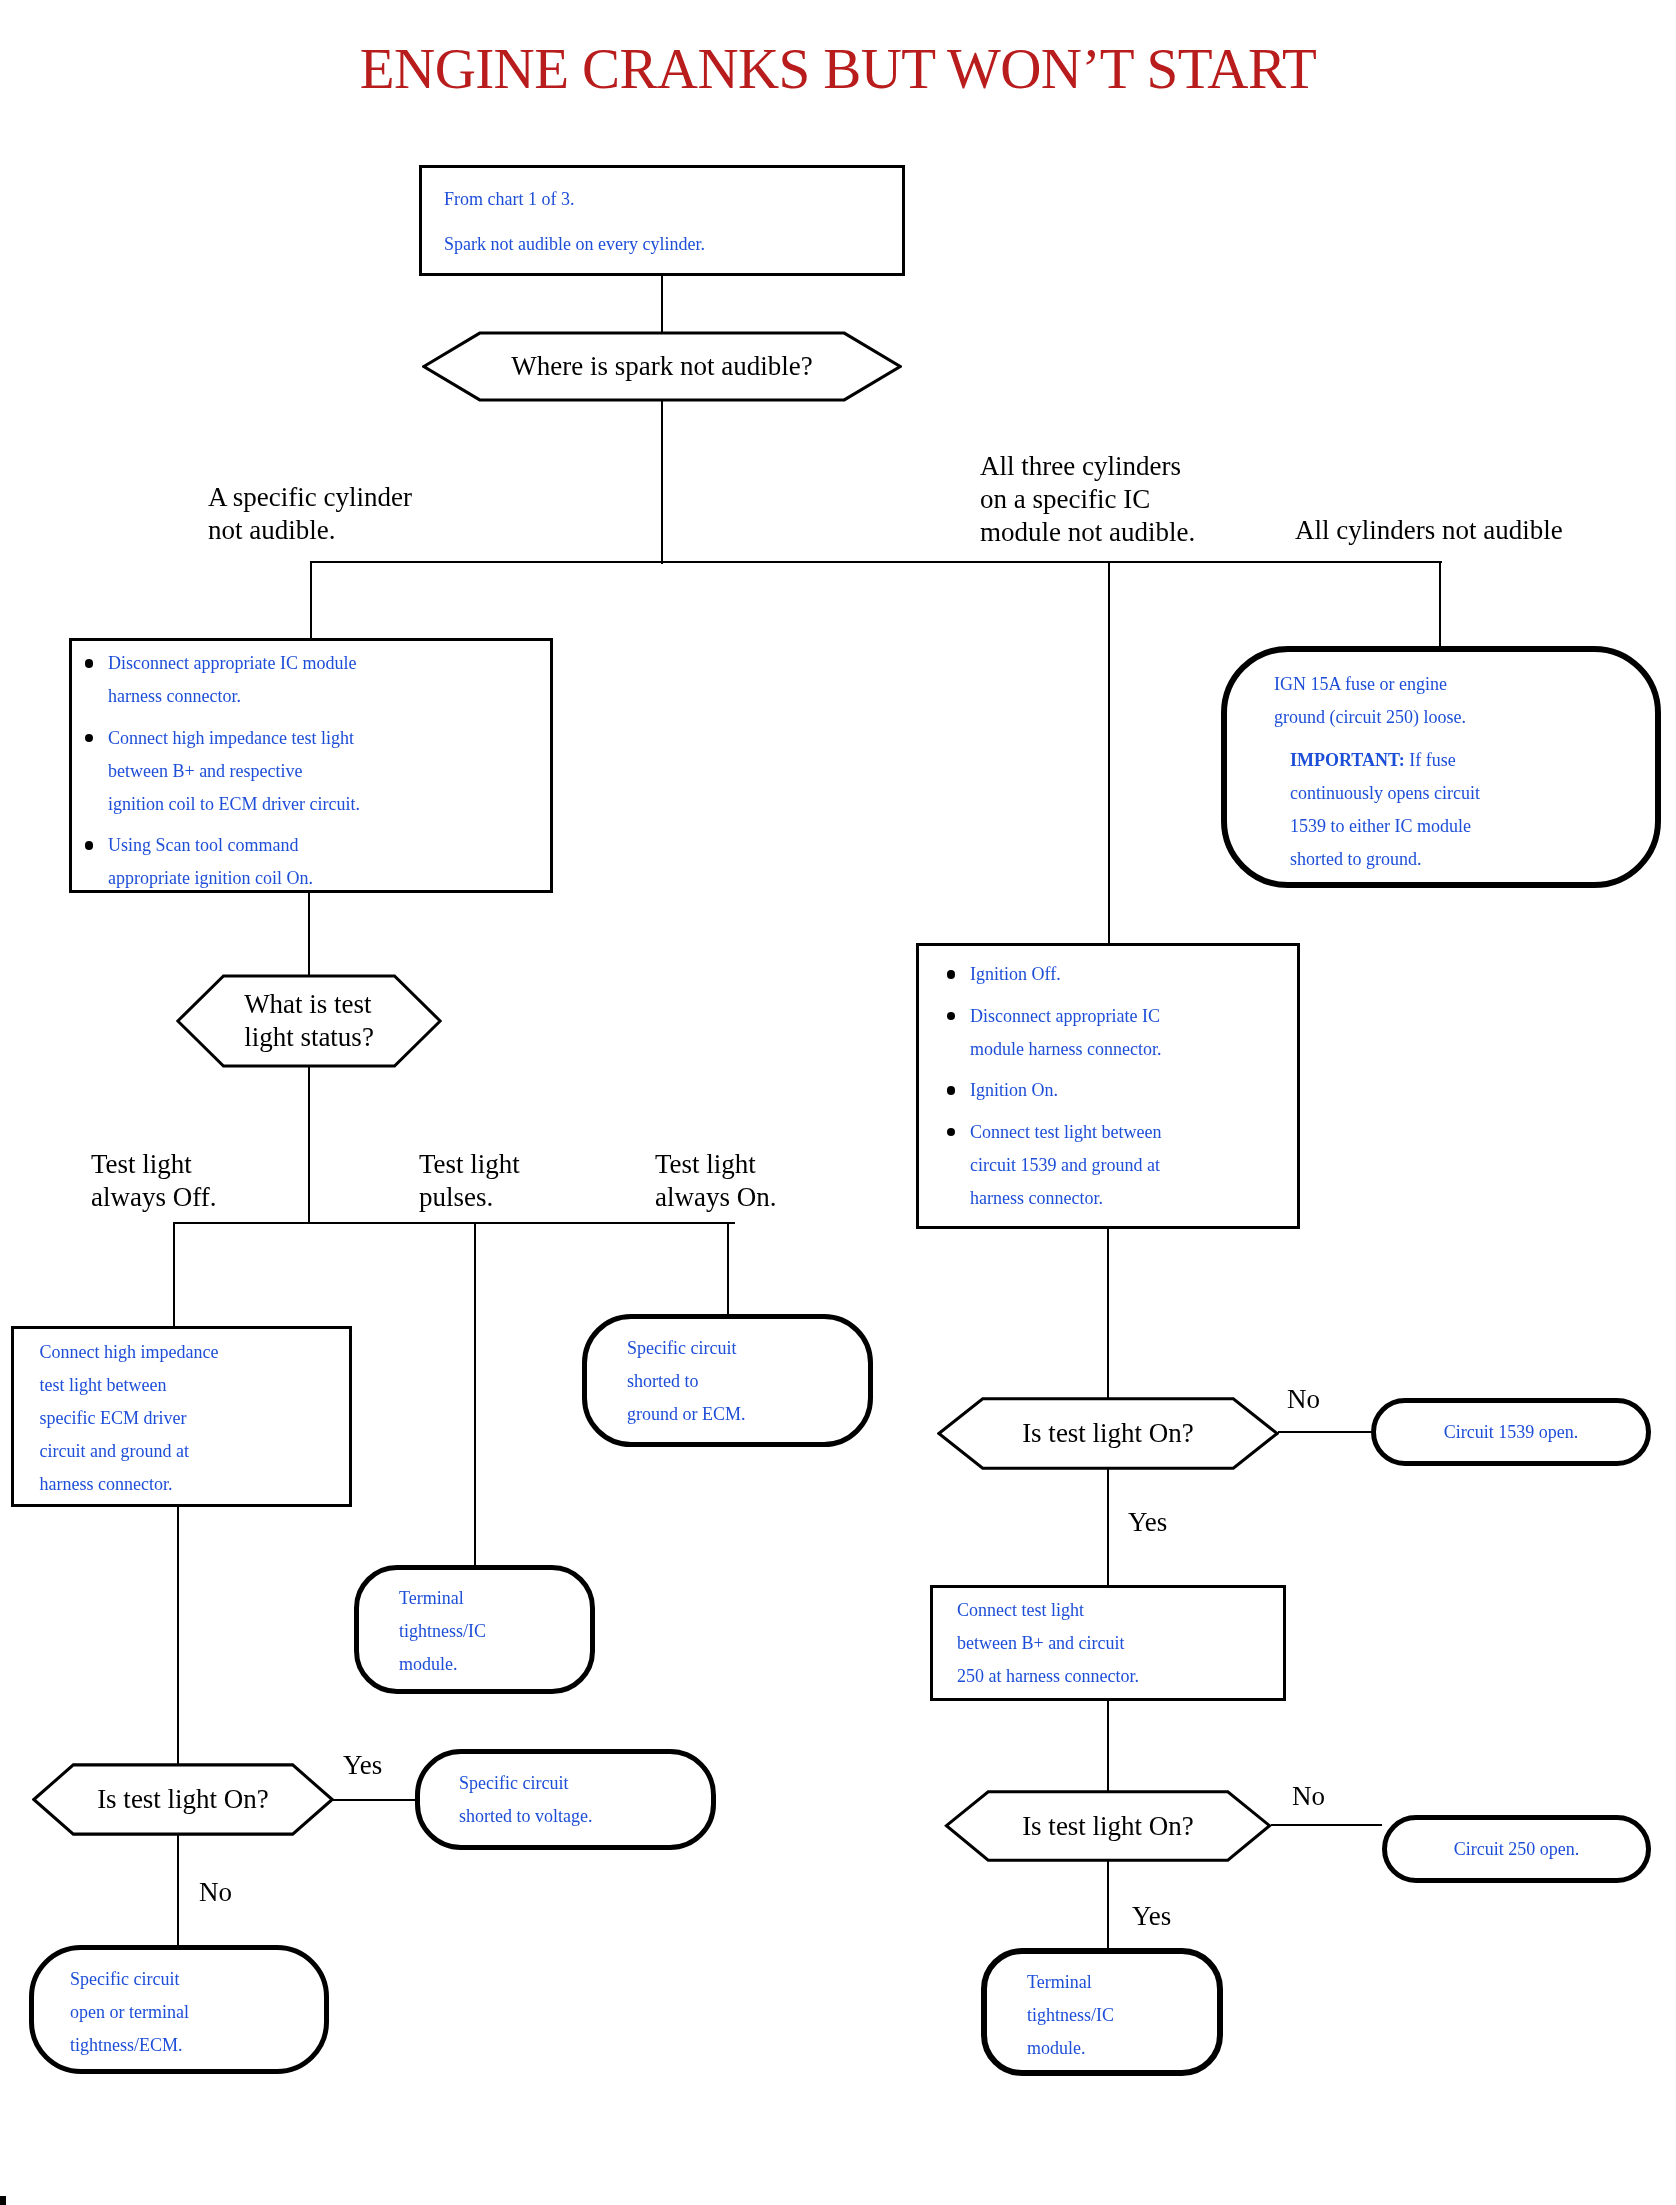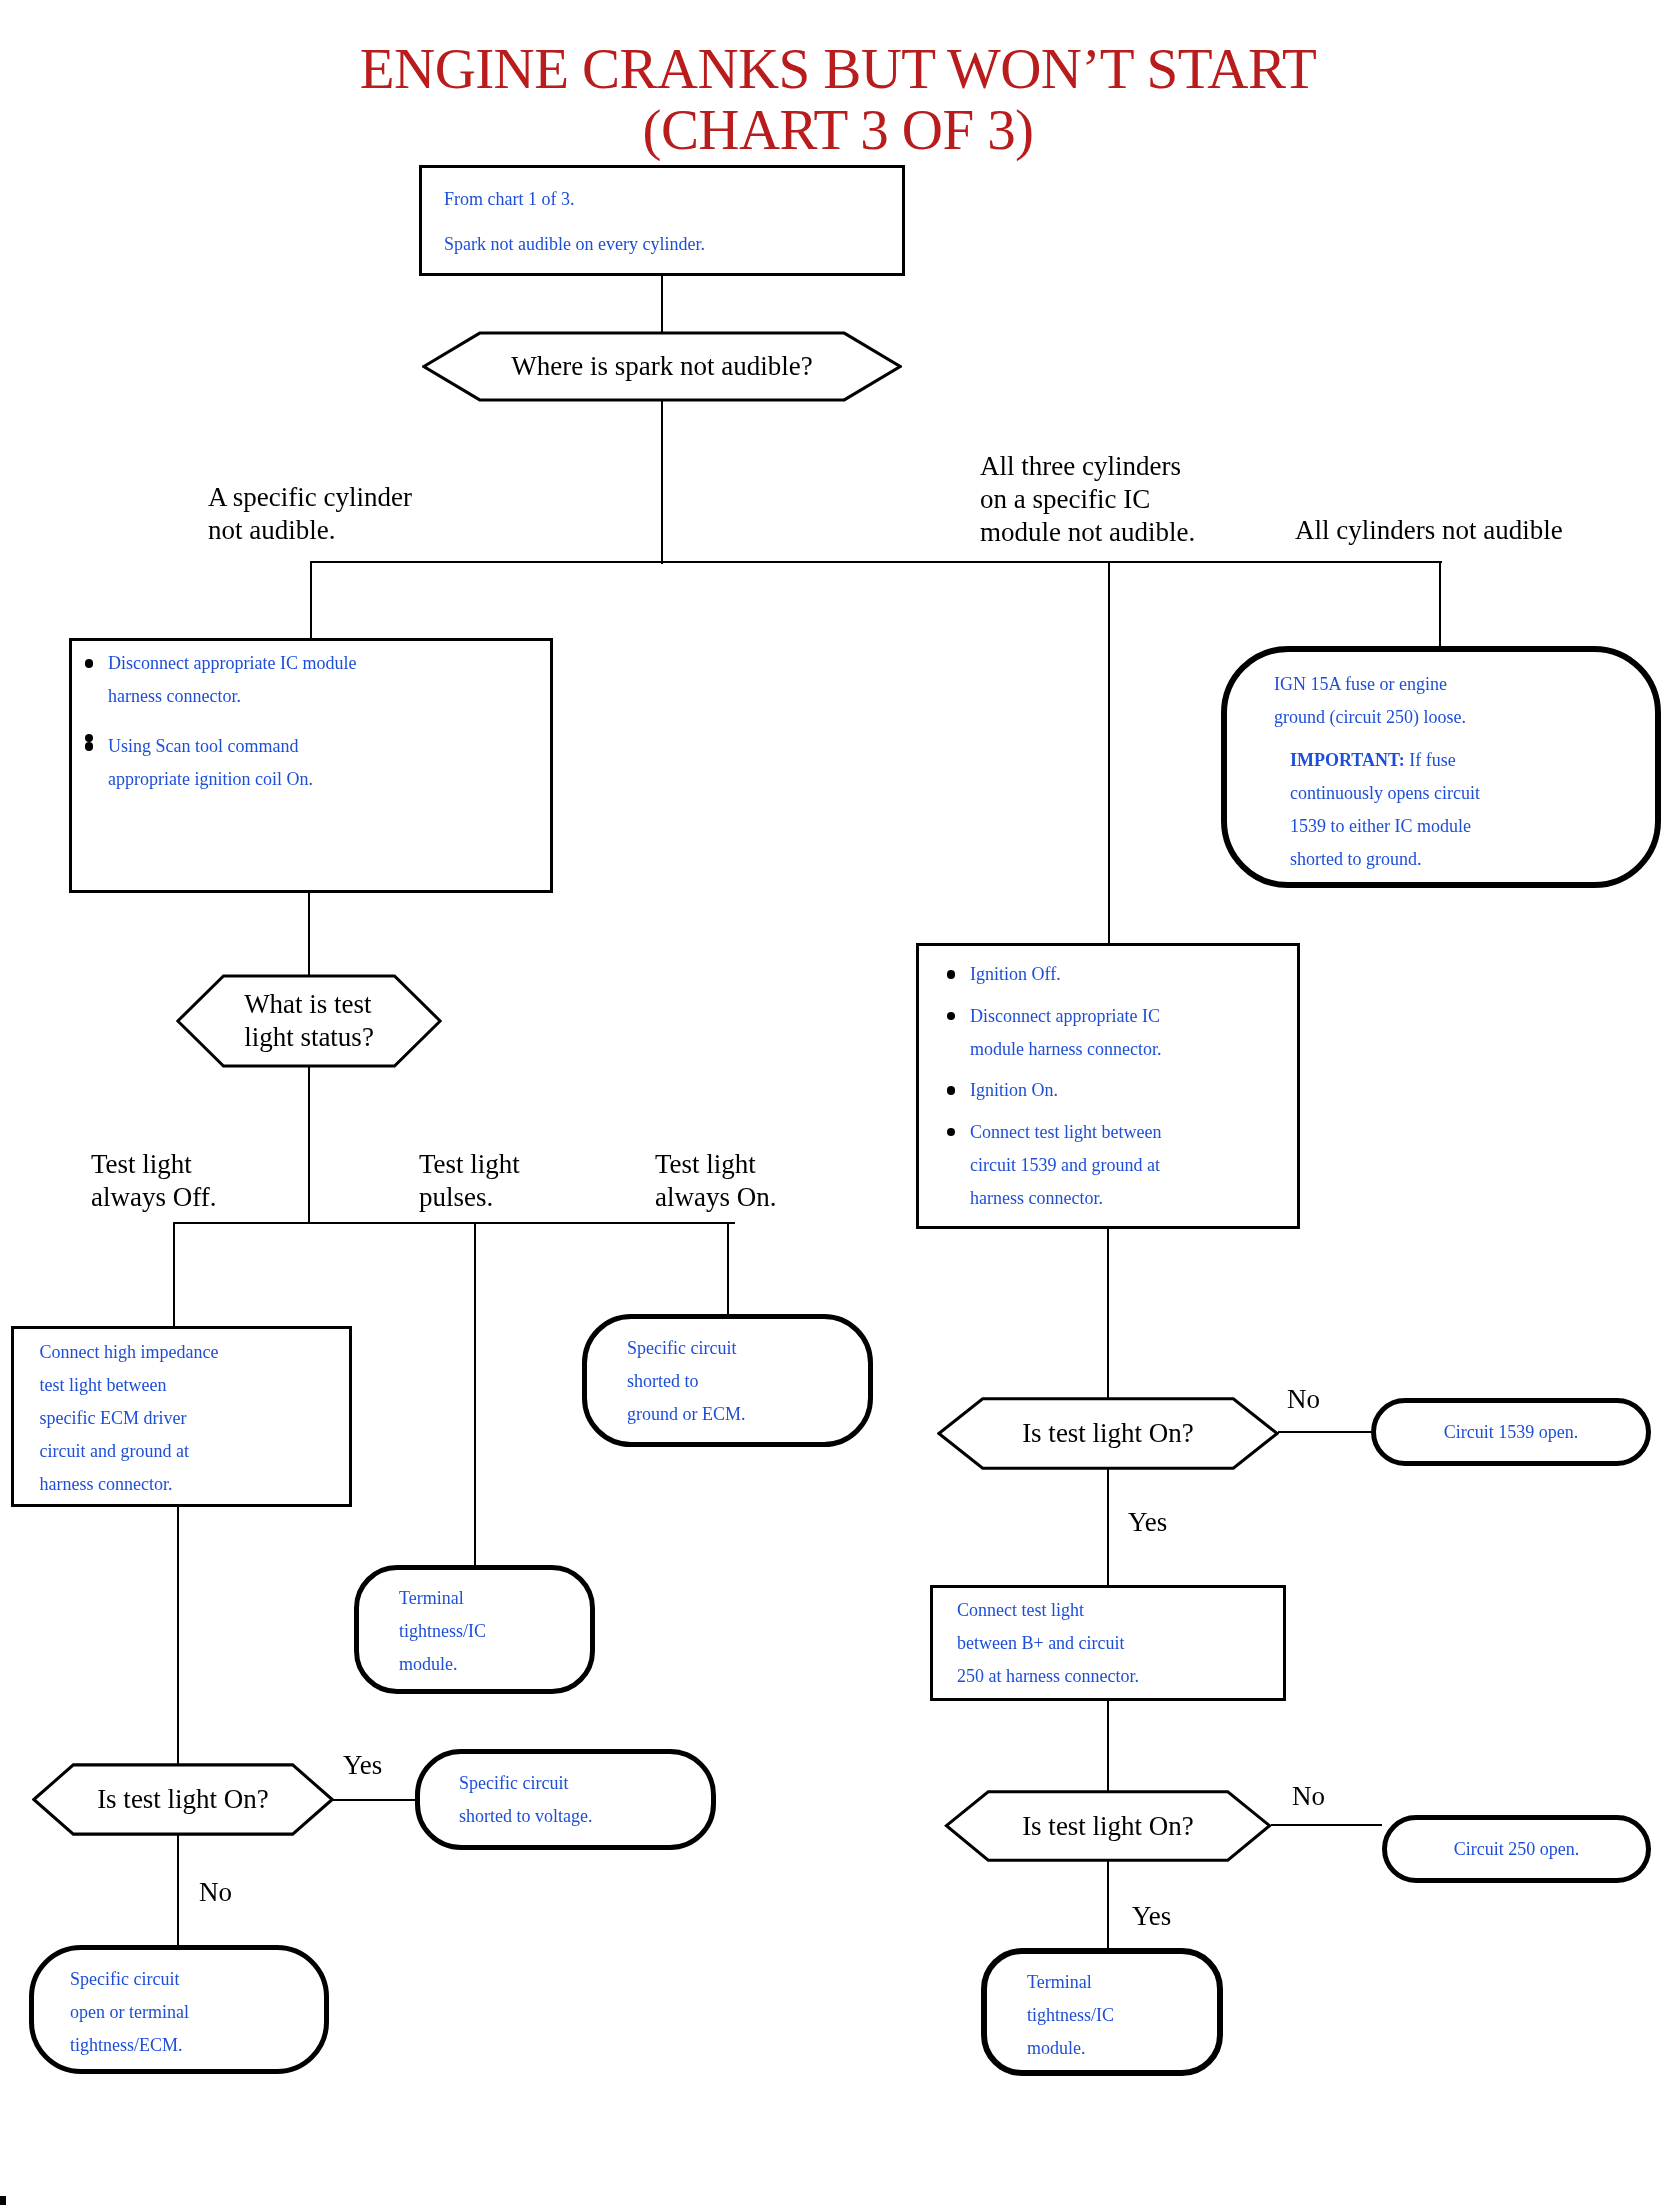--- a/index.html
+++ b/index.html
@@ -29,21 +29,20 @@
   .para + .para{margin-top:9.7px;margin-left:16px;}
   .mt{margin-top:12px;}
 </style>
 </head>
 <body>
 
 <div id="canvas">
 
   <div class="title">
     <div>ENGINE CRANKS BUT WON’T START</div>
-    <div>(CHART 3 OF 3)</div>
   </div>
 
   <div class="ln" style="left:661px;top:274px;width:2.4px;height:58px;"></div>
   <div class="ln" style="left:661px;top:401px;width:2.4px;height:163px;"></div>
   <div class="ln" style="left:311px;top:561px;width:1131px;height:2.4px;"></div>
   <div class="ln" style="left:310px;top:561px;width:2.4px;height:78px;"></div>
   <div class="ln" style="left:1108px;top:561px;width:2.4px;height:384px;"></div>
   <div class="ln" style="left:1439px;top:561px;width:2.4px;height:86px;"></div>
   <div class="ln" style="left:308px;top:892px;width:2.4px;height:83px;"></div>
   <div class="ln" style="left:308px;top:1067px;width:2.4px;height:157px;"></div>
@@ -83,20 +82,23 @@
 
   <div class="node" style="left:69px;top:638px;width:484px;height:255px;padding:6px 6px 0 8px;">
     <div class="bullets">
       <div class="brow">
         <span class="bdot"></span>
         <span class="txt">Disconnect appropriate IC module
 harness connector.</span>
       </div>
       <div class="brow">
         <span class="bdot"></span>
+        <span class="txt">Connect high impedance test light
+between B+ and respective
+ignition coil to ECM driver circuit.</span>
       </div>
       <div class="brow">
         <span class="bdot"></span>
         <span class="txt">Using Scan tool command
 appropriate ignition coil On.</span>
       </div>
     </div>
   </div>
 
   <div class="node round" style="left:1221px;top:646px;width:440px;height:242px;border-width:6px;border-radius:67px;padding:16px 12px 0 47px;">

